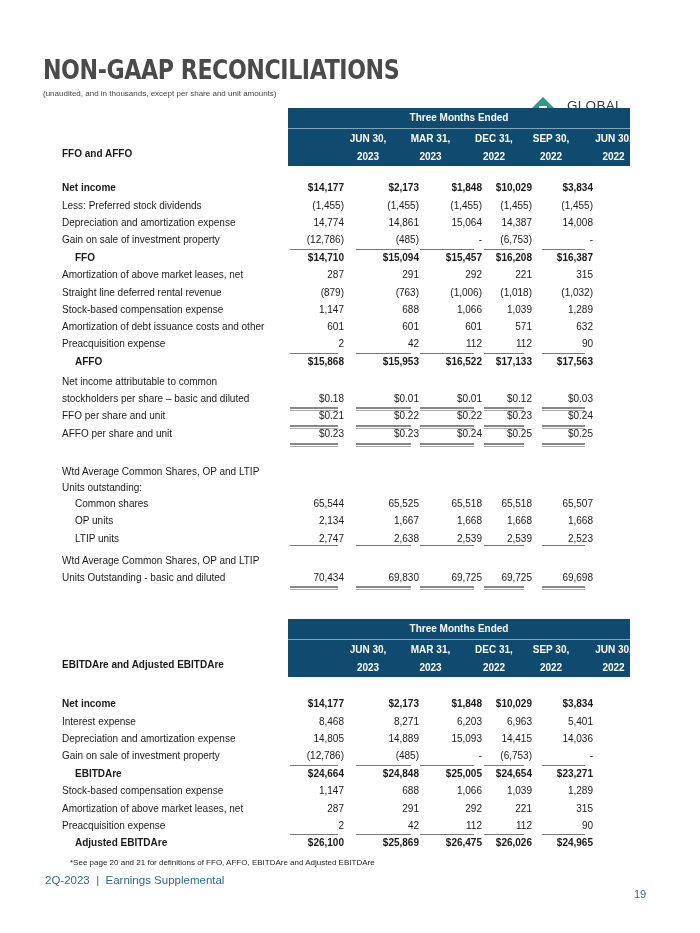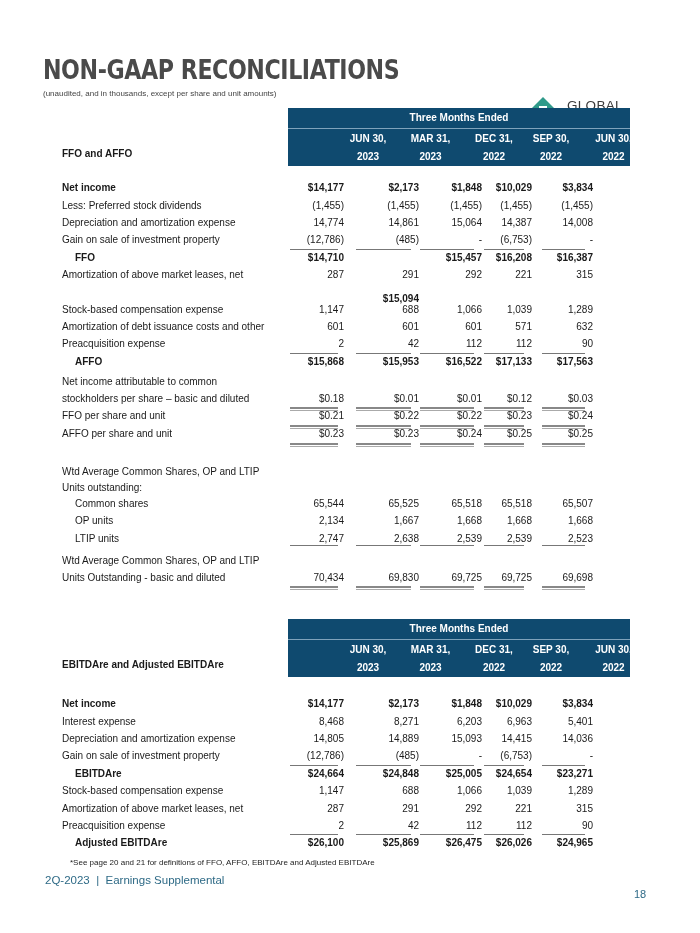--- a/index.html
+++ b/index.html
@@ -109,32 +109,40 @@
       <span class="lbl" style="top: 2px;">Gain on sale of investment property</span>
       <span class="v" style="right: 286px; top: 2px;">(12,786)</span>
       <span class="v" style="right: 211px; top: 2px;">(485)</span>
       <span class="v" style="right: 148px; top: 2px;">-</span>
       <span class="v" style="right: 98px; top: 2px;">(6,753)</span>
       <span class="v" style="right: 37px; top: 2px;">-</span>
     </div>
     <div class="row bold" style="top: 142px;">
       <span class="lbl indent" style="top: 2px;">FFO</span>
       <span class="v" style="right: 286px; top: 2px;">$14,710</span>
-      <span class="v" style="right: 211px; top: 2px; margin-top: 41px;">$15,094</span>
+      <span class="v" style="right: 211px; top: 2px;">$15,094</span>
       <span class="v" style="right: 148px; top: 2px;">$15,457</span>
       <span class="v" style="right: 98px; top: 2px;">$16,208</span>
       <span class="v" style="right: 37px; top: 2px;">$16,387</span>
     </div>
     <div class="row" style="top: 159px;">
       <span class="lbl" style="top: 2px;">Amortization of above market leases, net</span>
       <span class="v" style="right: 286px; top: 2px;">287</span>
       <span class="v" style="right: 211px; top: 2px;">291</span>
       <span class="v" style="right: 148px; top: 2px;">292</span>
       <span class="v" style="right: 98px; top: 2px;">221</span>
       <span class="v" style="right: 37px; top: 2px;">315</span>
+    </div>
+    <div class="row" style="top: 177px;">
+      <span class="lbl" style="top: 2px;">Straight line deferred rental revenue</span>
+      <span class="v" style="right: 286px; top: 2px;">(879)</span>
+      <span class="v" style="right: 211px; top: 2px;">(763)</span>
+      <span class="v" style="right: 148px; top: 2px;">(1,006)</span>
+      <span class="v" style="right: 98px; top: 2px;">(1,018)</span>
+      <span class="v" style="right: 37px; top: 2px;">(1,032)</span>
     </div>
     <div class="row" style="top: 194px;">
       <span class="lbl" style="top: 2px;">Stock-based compensation expense</span>
       <span class="v" style="right: 286px; top: 2px;">1,147</span>
       <span class="v" style="right: 211px; top: 2px;">688</span>
       <span class="v" style="right: 148px; top: 2px;">1,066</span>
       <span class="v" style="right: 98px; top: 2px;">1,039</span>
       <span class="v" style="right: 37px; top: 2px;">1,289</span>
     </div>
     <div class="row" style="top: 211px;">
@@ -363,13 +371,13 @@
     <div class="rule single" style="top: 146px; left: 490px; width: 43px;"></div>
     <div class="rule single" style="top: 215px; left: 238px; width: 48px;"></div>
     <div class="rule single" style="top: 215px; left: 304px; width: 55px;"></div>
     <div class="rule single" style="top: 215px; left: 368px; width: 54px;"></div>
     <div class="rule single" style="top: 215px; left: 432px; width: 40px;"></div>
     <div class="rule single" style="top: 215px; left: 490px; width: 43px;"></div>
   </div>
 
 <div class="note">*See page 20 and 21 for definitions of FFO, AFFO, EBITDAre and Adjusted EBITDAre</div>
 <div class="footer" style="white-space:pre;">2Q-2023  |  Earnings Supplemental</div>
-<div class="pageno">18</div>
+<div class="pageno">19</div>
 
 </body></html>

